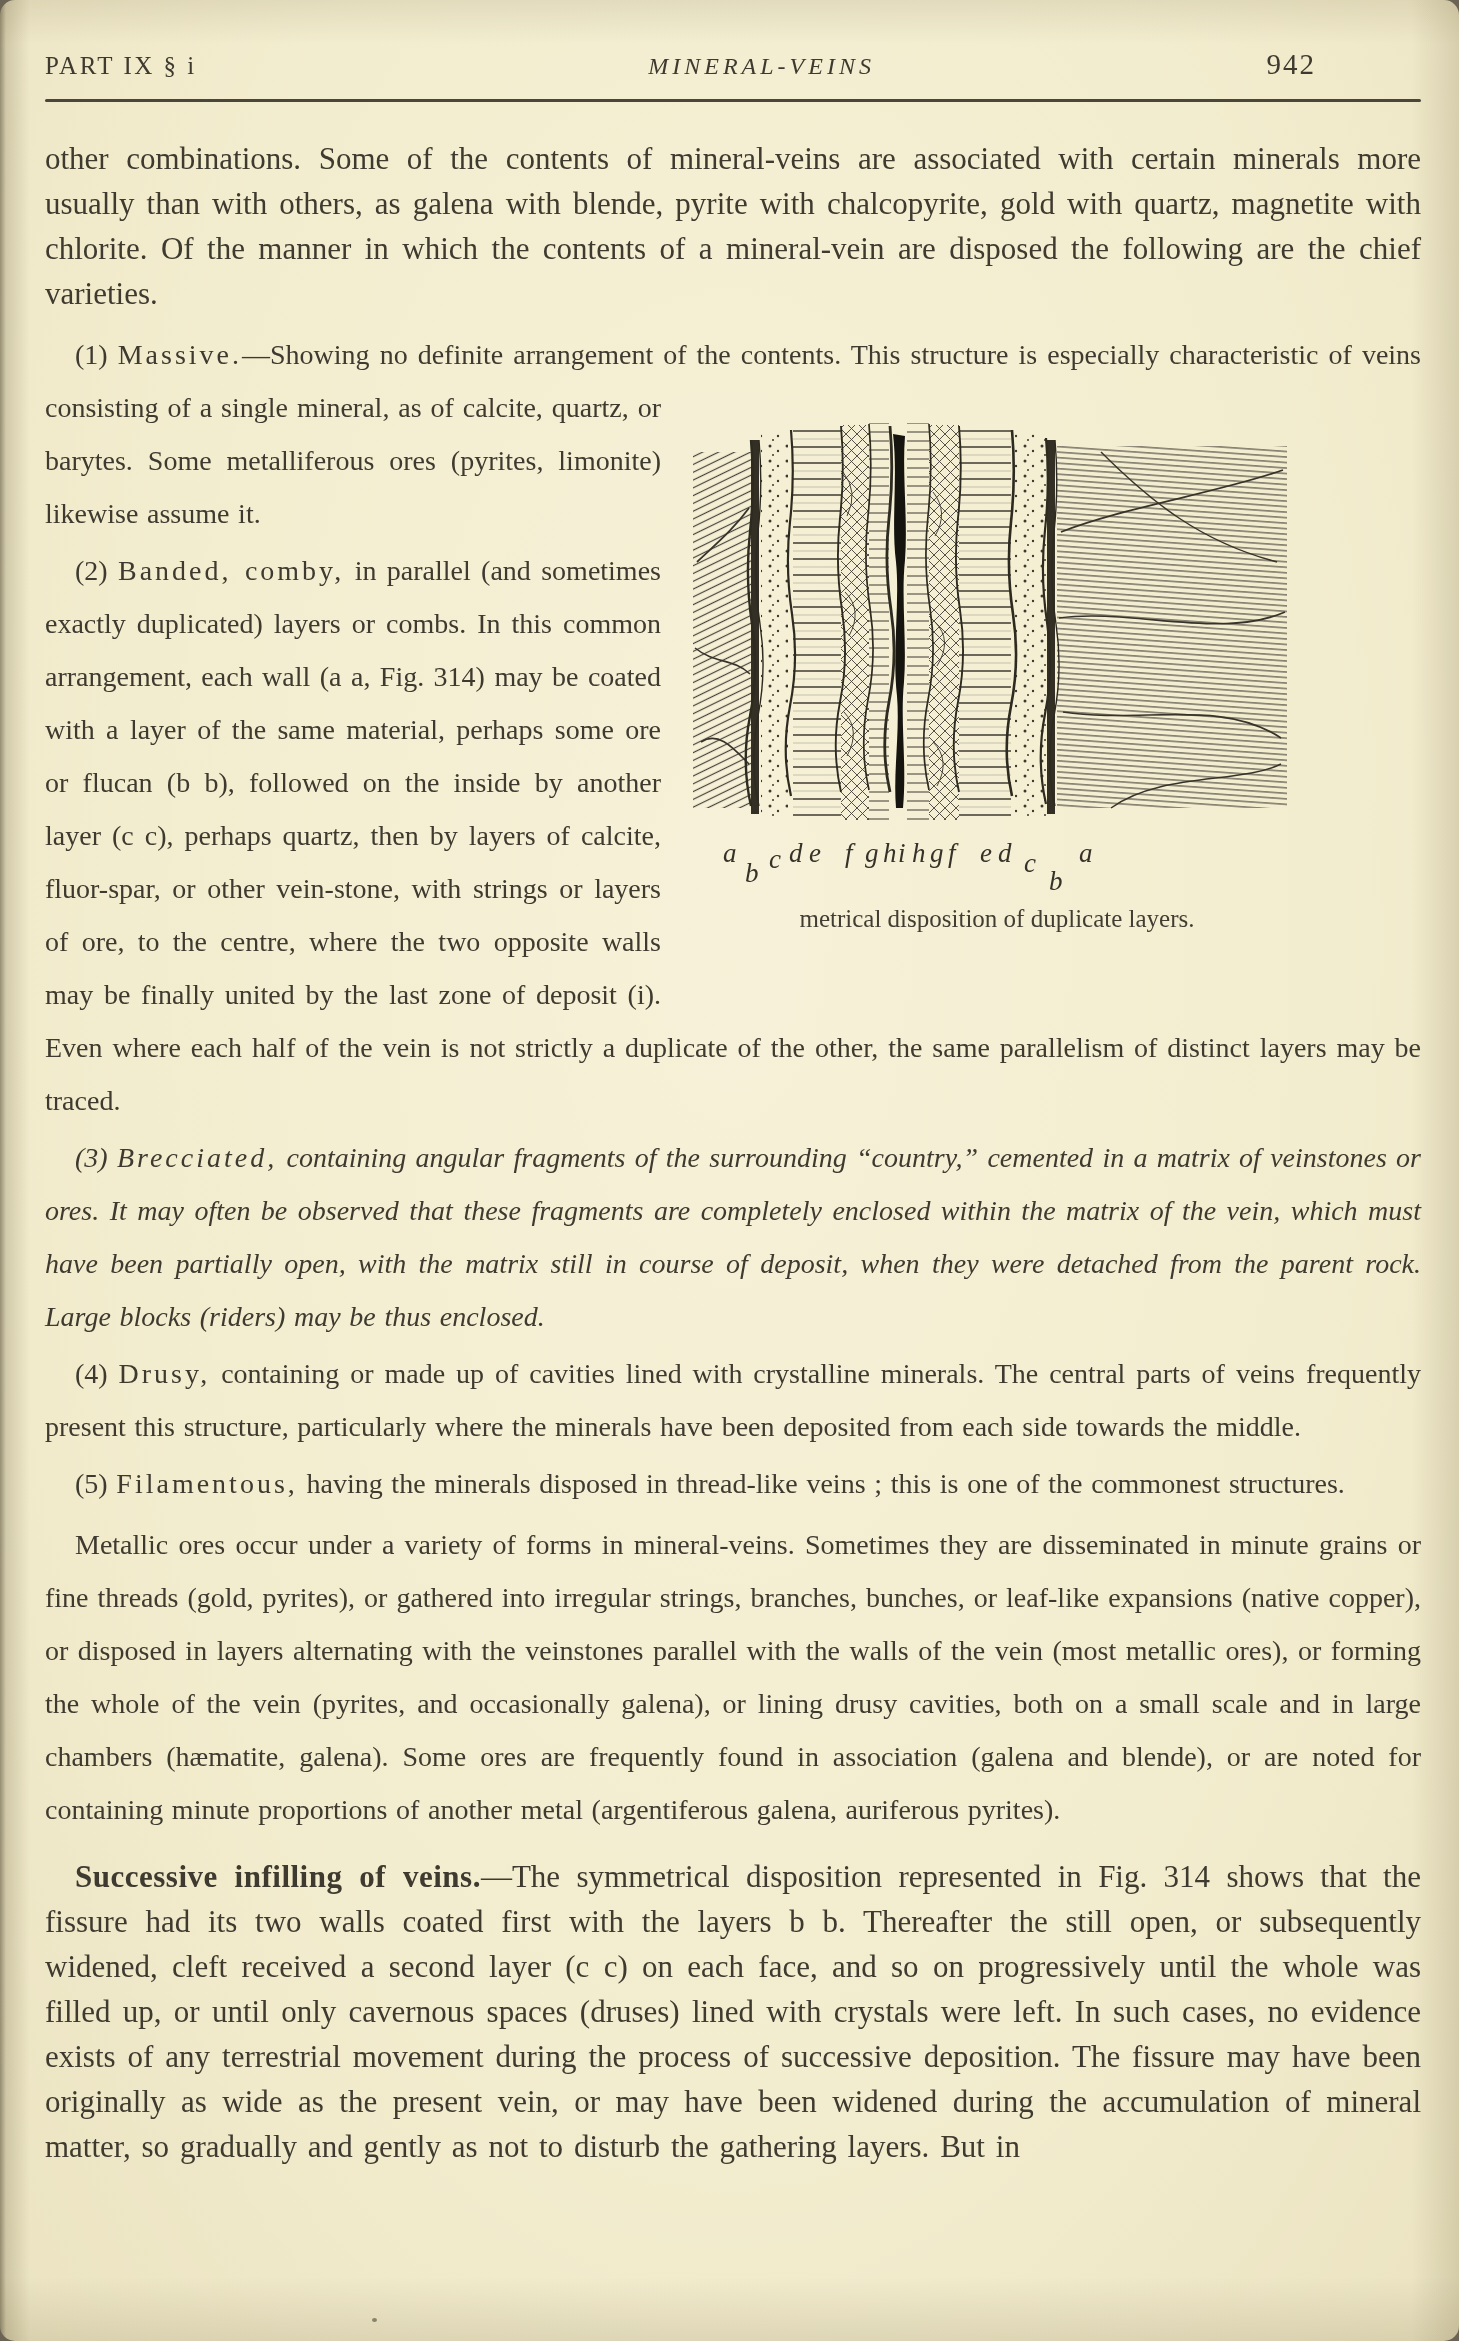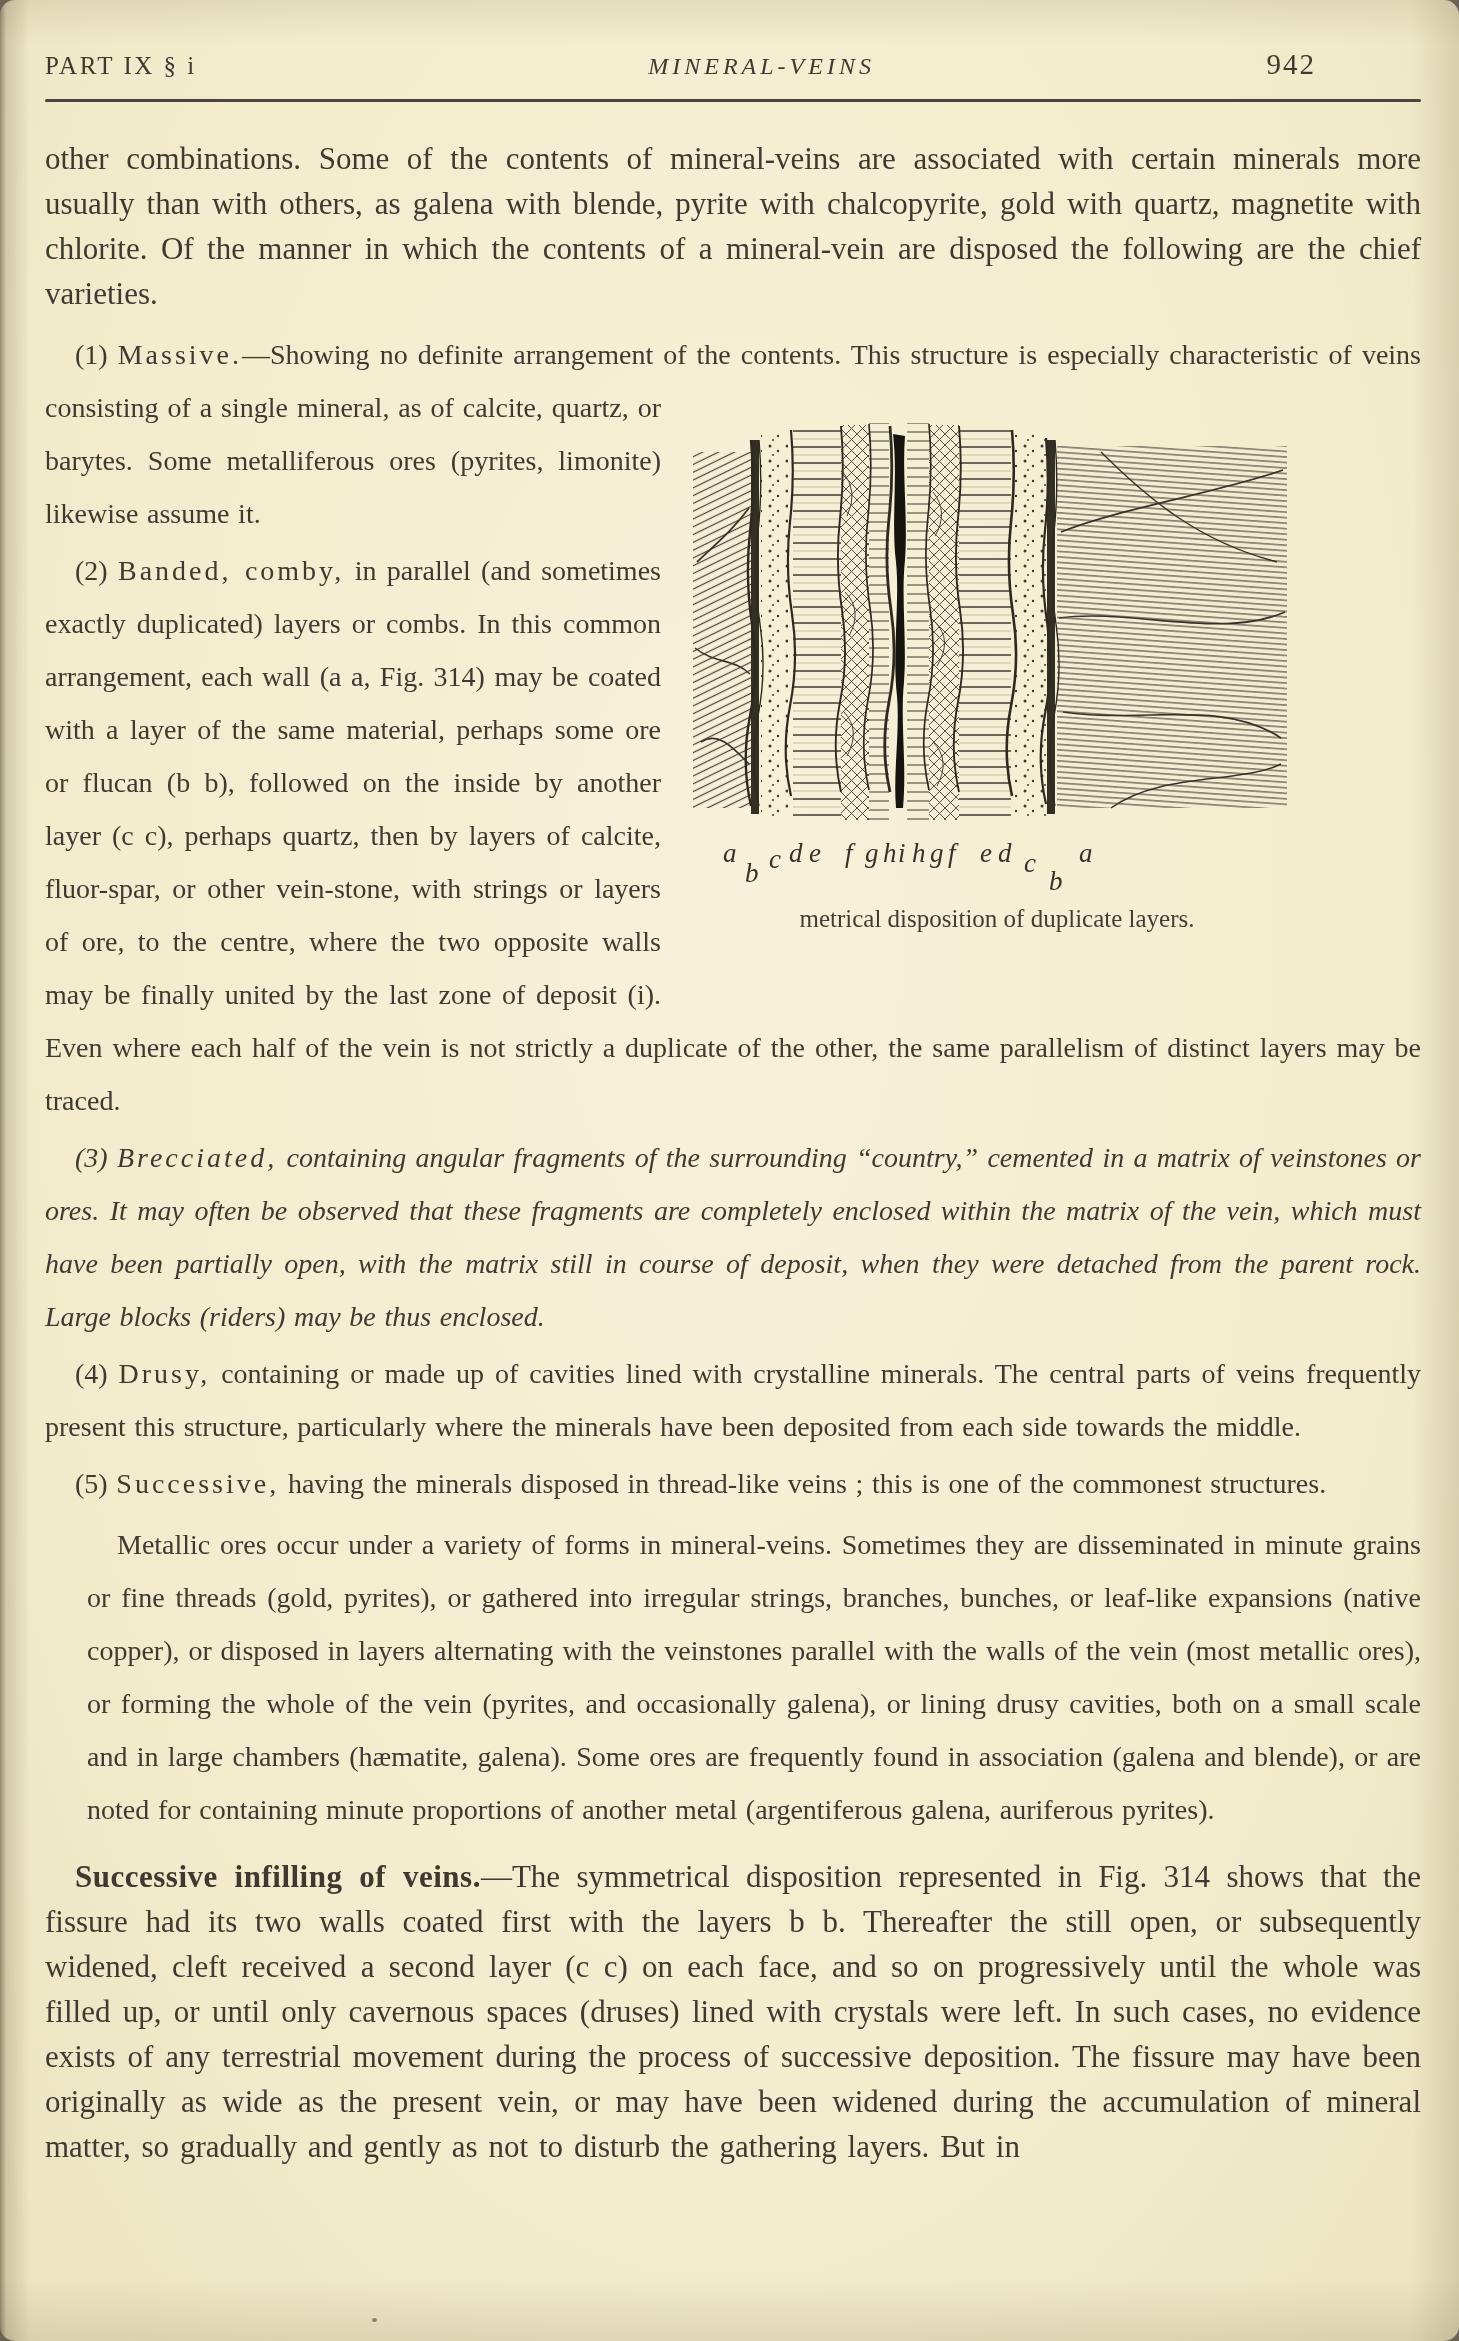--- a/index.html
+++ b/index.html
@@ -20,21 +20,21 @@
   .title{font-style:italic;font-size:24px;letter-spacing:4px;transform:translateX(30px);}
   .pageno{font-size:29px;letter-spacing:2px;margin-right:105px;}
   .rule{height:3px;background:#4a463c;margin-top:18px;border-radius:2px;}
   p{margin:0;text-align:justify;hyphens:none;}
   .lg{font-size:31px;line-height:45px;word-spacing:0.10em;}
   .sm{font-size:28px;line-height:53px;word-spacing:0.06em;}
   .indent{text-indent:30px;}
   .mt34{margin-top:34px;}
   .mt12{margin-top:12px;}
   .mt4{margin-top:4px;}
-  .mt8{margin-top:8px;margin-left:42px;}
+  .mt8{margin-top:8px;}
   .mt18{margin-top:18px;}
   .clear{clear:both;font-style:italic;}
   .lead-spaced{letter-spacing:3px;}
   .lead-bold{font-weight:bold;letter-spacing:0.5px;}
   .fig-spacer{float:right;width:0;height:92px;}
   figure.vein{float:right;clear:right;width:740px;margin:0 0 0 20px;padding:4px 0 42px 0;}
   .fig-labels{position:relative;height:56px;margin-left:6px;font-style:italic;font-size:27px;color:#35322a;}
   .fig-labels span{position:absolute;top:2px;}
   figcaption{margin-top:10px;margin-left:6px;width:620px;text-align:center;font-size:25px;line-height:34px;color:#413d32;}
   .speck{position:absolute;left:372px;top:2318px;width:5px;height:4px;background:#8a8268;border-radius:50%;}
@@ -159,21 +159,21 @@
     </figure>
 
     <p class="sm indent mt12"><span>(1) </span><span class="lead-spaced">Massive.</span><span>—Showing no definite arrangement of the contents.  This structure is especially characteristic of veins consisting of a single mineral, as of calcite, quartz, or barytes.  Some metalliferous ores (pyrites, limonite) likewise assume it.</span></p>
 
     <p class="sm indent mt4"><span>(2) </span><span class="lead-spaced">Banded, comby,</span><span> in parallel (and sometimes exactly duplicated) layers or combs.  In this common arrangement, each wall (a a, Fig. 314) may be coated with a layer of the same material, perhaps some ore or flucan (b b), followed on the inside by another layer (c c), perhaps quartz, then by layers of calcite, fluor-spar, or other vein-stone, with strings or layers of ore, to the centre, where the two opposite walls may be finally united by the last zone of deposit (i).  Even where each half of the vein is not strictly a duplicate of the other, the same parallelism of distinct layers may be traced.</span></p>
 
     <p class="sm indent mt4 clear"><span>(3) </span><span class="lead-spaced">Brecciated,</span><span> containing angular fragments of the surrounding “country,” cemented in a matrix of veinstones or ores.  It may often be observed that these fragments are completely enclosed within the matrix of the vein, which must have been partially open, with the matrix still in course of deposit, when they were detached from the parent rock.  Large blocks (riders) may be thus enclosed.</span></p>
 
     <p class="sm indent mt4"><span>(4) </span><span class="lead-spaced">Drusy,</span><span> containing or made up of cavities lined with crystalline minerals.  The central parts of veins frequently present this structure, particularly where the minerals have been deposited from each side towards the middle.</span></p>
 
-    <p class="sm indent mt4"><span>(5) </span><span class="lead-spaced">Successive,</span><span> having the minerals disposed in thread-like veins ; this is one of the commonest structures.</span></p>
+    <p class="sm indent mt4"><span>(5) </span><span class="lead-spaced">Filamentous,</span><span> having the minerals disposed in thread-like veins ; this is one of the commonest structures.</span></p>
 
     <p class="sm indent mt8"><span></span><span></span><span>Metallic ores occur under a variety of forms in mineral-veins.  Sometimes they are disseminated in minute grains or fine threads (gold, pyrites), or gathered into irregular strings, branches, bunches, or leaf-like expansions (native copper), or disposed in layers alternating with the veinstones parallel with the walls of the vein (most metallic ores), or forming the whole of the vein (pyrites, and occasionally galena), or lining drusy cavities, both on a small scale and in large chambers (hæmatite, galena).  Some ores are frequently found in association (galena and blende), or are noted for containing minute proportions of another metal (argentiferous galena, auriferous pyrites).</span></p>
 
     <p class="lg indent mt18"><span></span><span class="lead-bold">Successive infilling of veins.</span><span>—The symmetrical disposition represented in Fig. 314 shows that the fissure had its two walls coated first with the layers b b.  Thereafter the still open, or subsequently widened, cleft received a second layer (c c) on each face, and so on progressively until the whole was filled up, or until only cavernous spaces (druses) lined with crystals were left.  In such cases, no evidence exists of any terrestrial movement during the process of successive deposition.  The fissure may have been originally as wide as the present vein, or may have been widened during the accumulation of mineral matter, so gradually and gently as not to disturb the gathering layers.  But in</span></p>
 
   </div>
   <div class="speck"></div>
 </div>
 
 </body></html>

